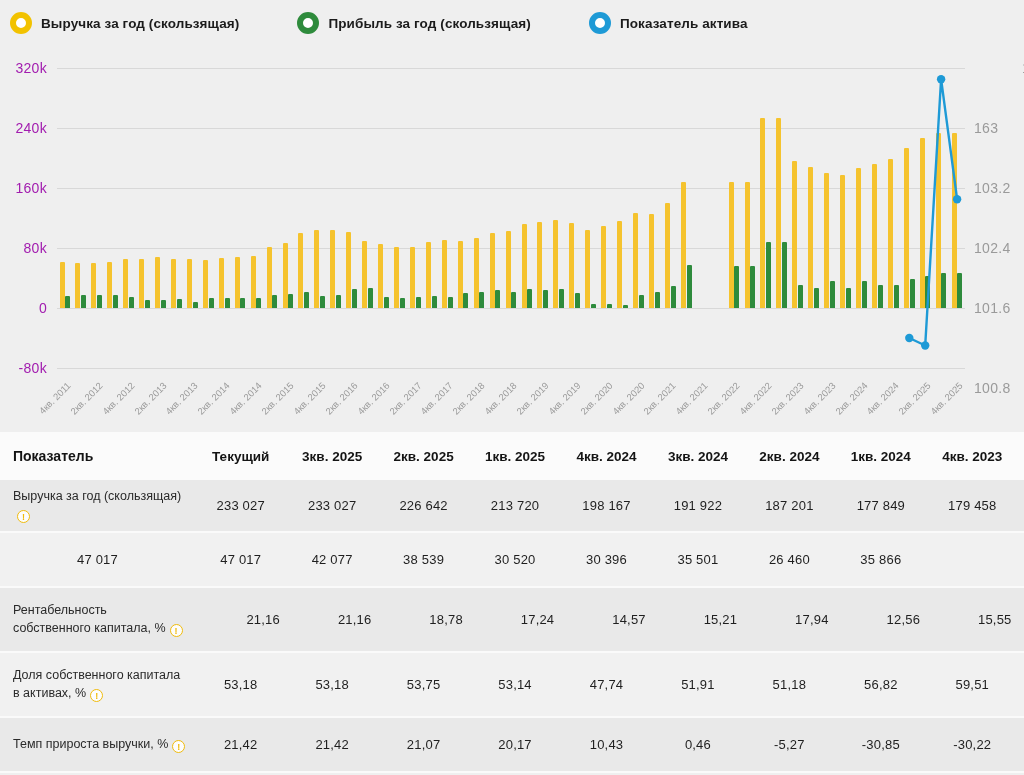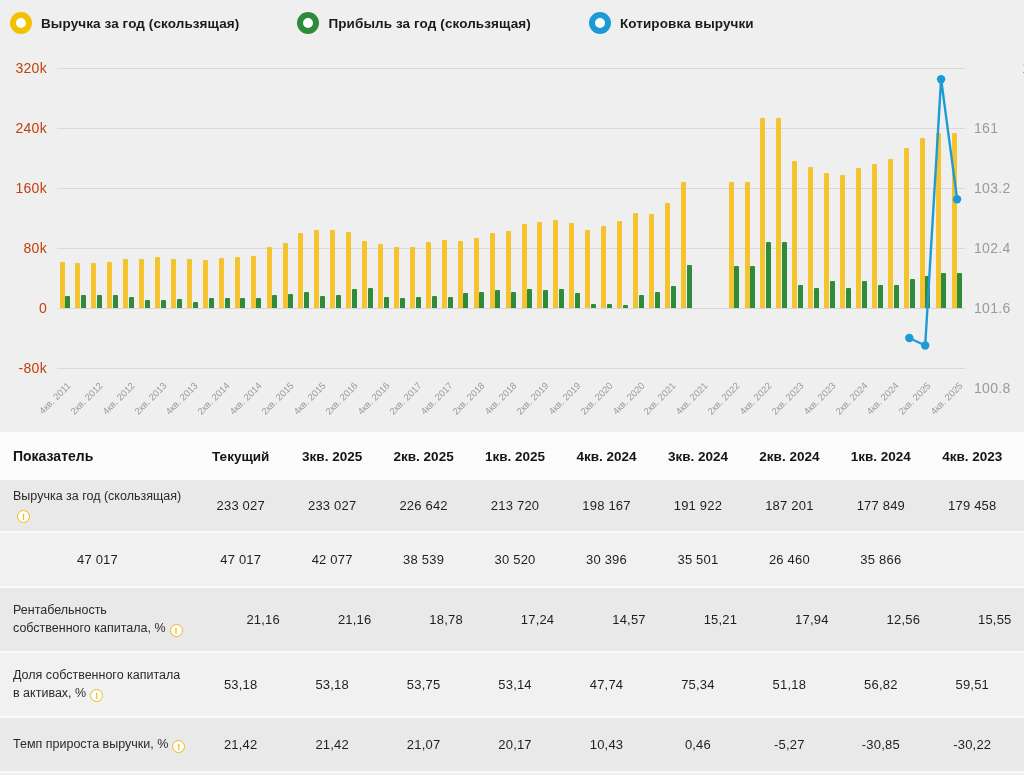--- a/index.html
+++ b/index.html
@@ -8,21 +8,21 @@
     background:#efefef;font-family:"Liberation Sans",sans-serif;
   }
   
   #legend{position:absolute;top:9px;left:10px;display:flex;align-items:center;height:28px;}
   .legend-item{display:flex;align-items:center;margin-right:58px;cursor:pointer;}
   .donut{width:22px;height:22px;border-radius:50%;border:6.5px solid #ccc;background:#fff;box-sizing:border-box;margin-right:9px;flex:0 0 auto;}
   .legend-label{font-weight:bold;font-size:13.5px;color:#1b1b1b;letter-spacing:.1px;}
   
   #chart{position:absolute;top:45px;left:0;width:1024px;height:387px;}
   .gridline{position:absolute;left:57px;width:908px;height:1px;background:#d8d8d8;}
-  .ylabel{position:absolute;left:0;width:47px;text-align:right;font-size:14px;color:#c2410c;transform:translateY(-50%);letter-spacing:.3px;}
+  .ylabel{position:absolute;left:0;width:47px;text-align:right;font-size:14px;color:#a21caf;transform:translateY(-50%);letter-spacing:.3px;}
   .yrlabel{position:absolute;left:974px;font-size:14px;color:#9a9a9a;transform:translateY(-50%);letter-spacing:.3px;}
   #plot{position:absolute;left:57px;top:0;width:908px;height:387px;}
   .bar{position:absolute;width:5px;border-radius:1px 1px 0 0;}
   #xlabels{position:absolute;left:57px;top:332px;width:908px;height:55px;}
   .xlabel{position:absolute;width:64px;text-align:right;font-size:9.5px;color:#9b9b9b;
           transform:rotate(-45deg);transform-origin:100% 0%;white-space:nowrap;}
   
   #table{position:absolute;top:432px;left:0;width:1024px;}
   .trow{display:grid;grid-template-columns:195px repeat(9,1fr);align-items:center;box-sizing:border-box;padding-right:6px;}
   #thead{height:48px;background:#fbfbfb;}
@@ -44,21 +44,21 @@
     <div class="legend-item">
       <span class="donut" style="border-color: rgb(242, 194, 0);"></span>
       <span class="legend-label">Выручка за год (скользящая)</span>
     </div>
     <div class="legend-item">
       <span class="donut" style="border-color: rgb(46, 139, 60);"></span>
       <span class="legend-label">Прибыль за год (скользящая)</span>
     </div>
     <div class="legend-item">
       <span class="donut" style="border-color: rgb(30, 154, 214);"></span>
-      <span class="legend-label">Котировка выручки</span>
+      <span class="legend-label">Показатель актива</span>
     </div>
   </div>
 
 <div id="chart">
   <div id="gridlines">
       <div class="gridline" style="top: 23px;"></div>
       <div class="gridline" style="top: 83px;"></div>
       <div class="gridline" style="top: 143px;"></div>
       <div class="gridline" style="top: 203px;"></div>
       <div class="gridline" style="top: 263px;"></div>
@@ -67,21 +67,21 @@
   <div id="yleft">
       <div class="ylabel" style="top: 23px;">320k</div>
       <div class="ylabel" style="top: 83px;">240k</div>
       <div class="ylabel" style="top: 143px;">160k</div>
       <div class="ylabel" style="top: 203px;">80k</div>
       <div class="ylabel" style="top: 263px;">0</div>
       <div class="ylabel" style="top: 323px;">-80k</div>
     </div>
   <div id="yright">
       <div class="yrlabel" style="top: 23px; margin-left: 48px;">104.8</div>
-      <div class="yrlabel" style="top: 83px;">161</div>
+      <div class="yrlabel" style="top: 83px;">163</div>
       <div class="yrlabel" style="top: 143px;">103.2</div>
       <div class="yrlabel" style="top: 203px;">102.4</div>
       <div class="yrlabel" style="top: 263px;">101.6</div>
       <div class="yrlabel" style="top: 323px; margin-top: 20px;">100.8</div>
     </div>
   <div id="plot">
       <div class="bar" style="background: rgb(245, 195, 46); left: 2.5px; top: 216.5px; height: 46.5px;"></div>
       <div class="bar" style="background: rgb(245, 195, 46); left: 18.4px; top: 217.6px; height: 45.4px;"></div>
       <div class="bar" style="background: rgb(245, 195, 46); left: 34.4px; top: 217.6px; height: 45.4px;"></div>
       <div class="bar" style="background: rgb(245, 195, 46); left: 50.3px; top: 216.9px; height: 46.1px;"></div>
@@ -281,21 +281,21 @@
         <div class="val-cell">12,56</div>
         <div class="val-cell">15,55</div>
       </div>
       <div class="trow drow even" style="height: 65px;">
         <div class="label-cell"><span>Доля собственного капитала в активах, %</span><span class="info-icon">!</span></div>
         <div class="val-cell">53,18</div>
         <div class="val-cell">53,18</div>
         <div class="val-cell">53,75</div>
         <div class="val-cell">53,14</div>
         <div class="val-cell">47,74</div>
-        <div class="val-cell">75,34</div>
+        <div class="val-cell">51,91</div>
         <div class="val-cell">51,18</div>
         <div class="val-cell">56,82</div>
         <div class="val-cell">59,51</div>
       </div>
       <div class="trow drow odd" style="height: 55px;">
         <div class="label-cell"><span>Темп прироста выручки, %</span><span class="info-icon">!</span></div>
         <div class="val-cell">21,42</div>
         <div class="val-cell">21,42</div>
         <div class="val-cell">21,07</div>
         <div class="val-cell">20,17</div>

